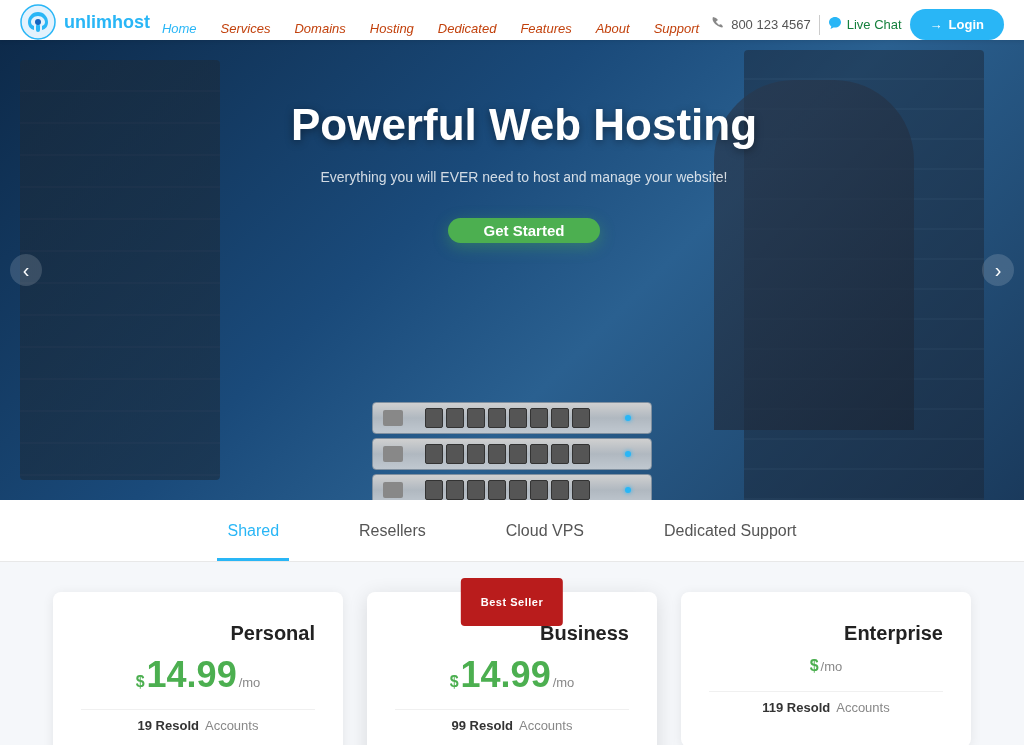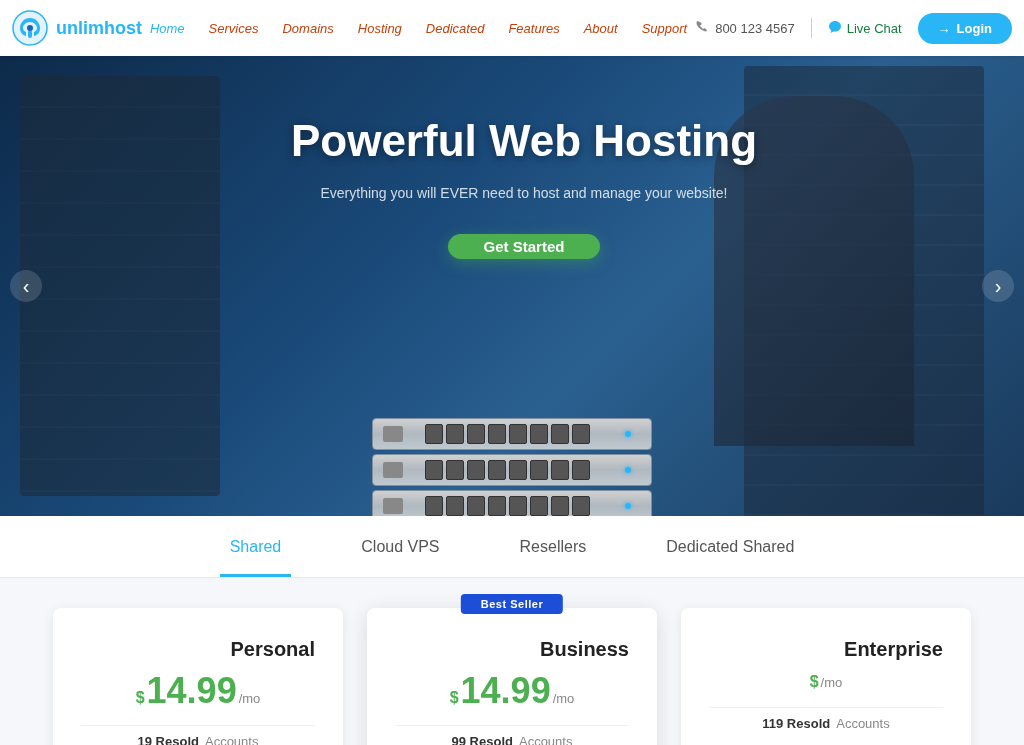--- a/index.html
+++ b/index.html
@@ -1,24 +1,24 @@
 <!DOCTYPE html>
 <html><head>
   <meta charset="utf-8">
   <style>
     * { margin: 0; padding: 0; box-sizing: border-box; }
     body { font-family: 'Segoe UI', Arial, sans-serif; background: #fff; width: 1024px; overflow-x: hidden; }
 
     
     .header {
       display: flex;
-      align-items: center;
+      align-items: flex-end;
       justify-content: space-between;
-      padding: 0 12px;
-      height: 56px;
+      padding: 0 20px;
+      height: 40px;
       background: #fff;
       box-shadow: 0 1px 4px rgba(0,0,0,0.1);
       position: relative;
       z-index: 10;
     }
     .logo {
       display: flex;
       align-items: center;
       gap: 8px;
     }
@@ -37,21 +37,21 @@
       font-size: 13px;
       color: #c2410c;
       text-decoration: none;
       font-weight: 500;
       padding: 4px 2px;
     }
     nav a.active { color: #29b6f6; }
     .header-right {
       display: flex;
       align-items: center;
-      gap: 16px;
+      gap: 8px;
     }
     .phone-area {
       display: flex;
       align-items: center;
       gap: 6px;
       font-size: 13px;
       color: #555;
     }
     .divider-v {
       width: 1px;
@@ -272,25 +272,25 @@
       position: relative;
     }
     .pricing-card.featured {
       box-shadow: 0 4px 20px rgba(0,0,0,0.12);
     }
     .best-seller-badge {
       position: absolute;
       top: -14px;
       left: 50%;
       transform: translateX(-50%);
-      background: #1d4ed8;
+      background: #b91c1c;
       color: #fff;
       font-size: 11px;
       font-weight: 600;
-      padding: 4px 20px;
+      padding: 18px 20px;
       border-radius: 4px;
       white-space: nowrap;
       letter-spacing: 0.5px;
     }
     .plan-name {
       font-size: 20px;
       font-weight: 700;
       color: #222;
       text-align: right;
       margin-bottom: 12px;
@@ -443,23 +443,23 @@
       </div>
       <div class="server-led"></div>
     </div>
   </div>
 
   <button class="hero-nav hero-nav-right">›</button>
 </section>
 
 <div class="tabs-section">
   <div class="tab-item active">Shared</div>
+  <div class="tab-item">Resellers</div>
   <div class="tab-item">Cloud VPS</div>
-  <div class="tab-item">Resellers</div>
-  <div class="tab-item">Dedicated Shared</div>
+  <div class="tab-item">Dedicated Support</div>
 </div>
 
 <div class="pricing-section">
 
   <div class="pricing-card">
     <div class="plan-name">Personal</div>
     <div class="plan-price">
       <span class="price-dollar">$</span>
       <span class="price-amount">14.99</span>
       <span class="price-period">/mo</span>

